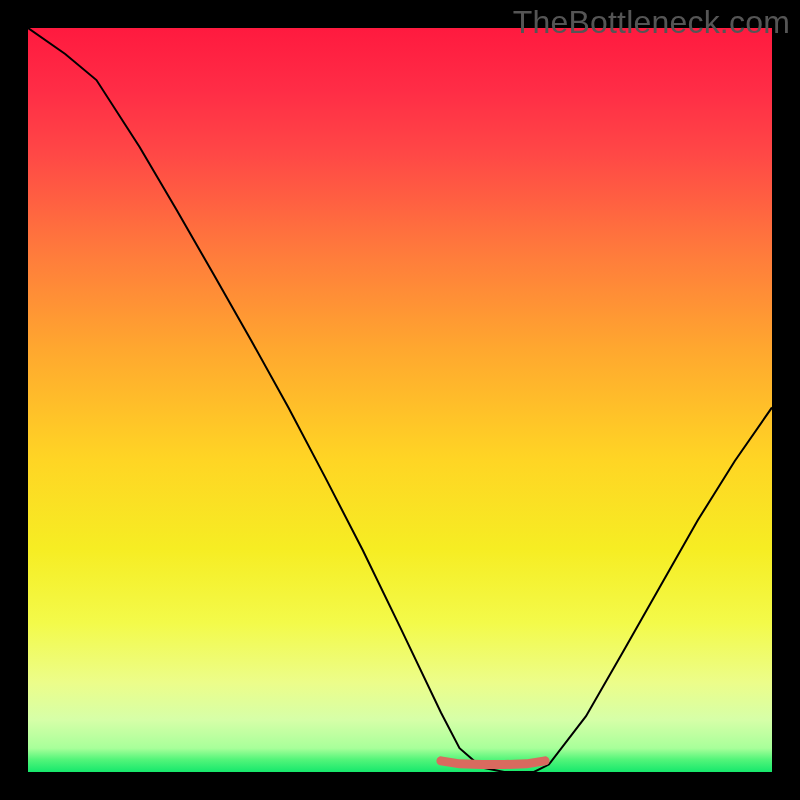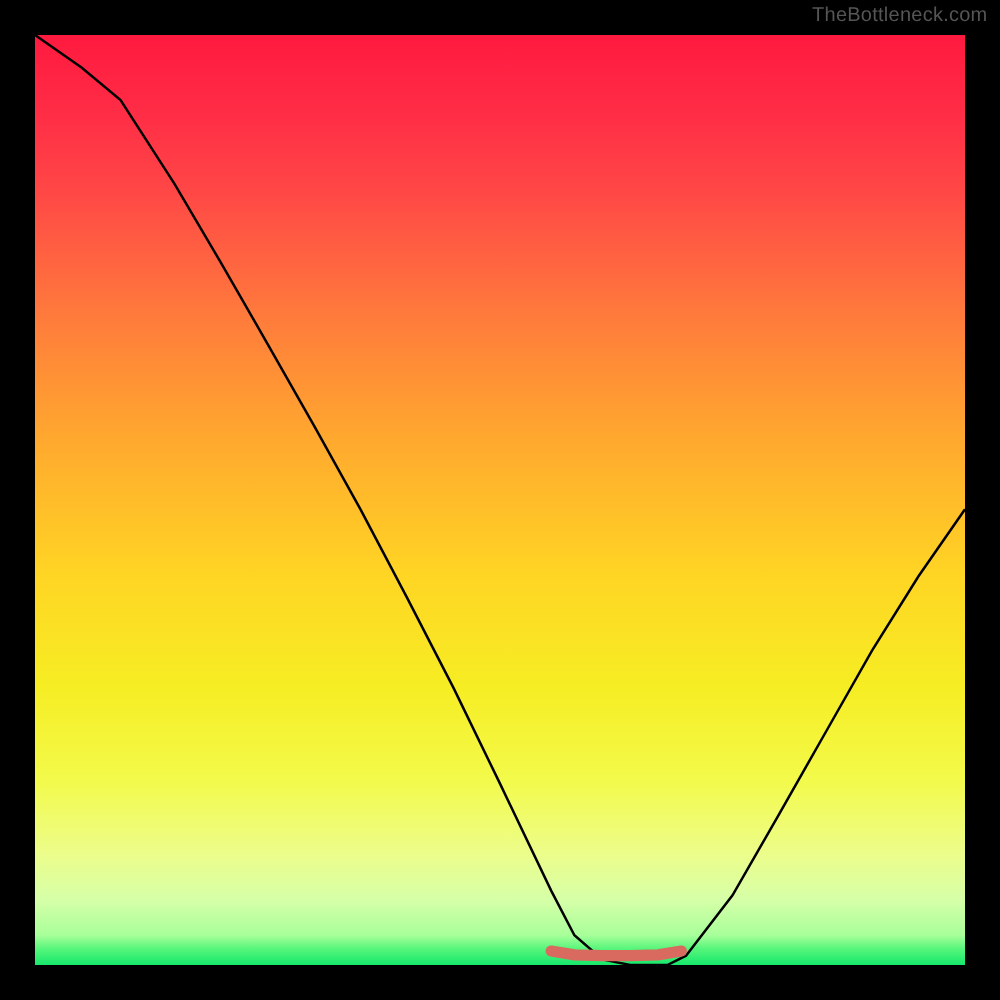--- a/index.html
+++ b/index.html
@@ -14,21 +14,21 @@
   .frame {
     position: relative;
     width: 800px;
     height: 800px;
   }
   .watermark {
     position: absolute;
     top: 4px;
     right: 10px;
     color: #555;
-    font-size: 16px;
+    font-size: 32px;
     font-weight: 500;
     letter-spacing: 0.2px;
     z-index: 3;
   }
   .plot-area {
     position: absolute;
     left: 28px;
     top: 28px;
     width: 744px;
     height: 744px;

